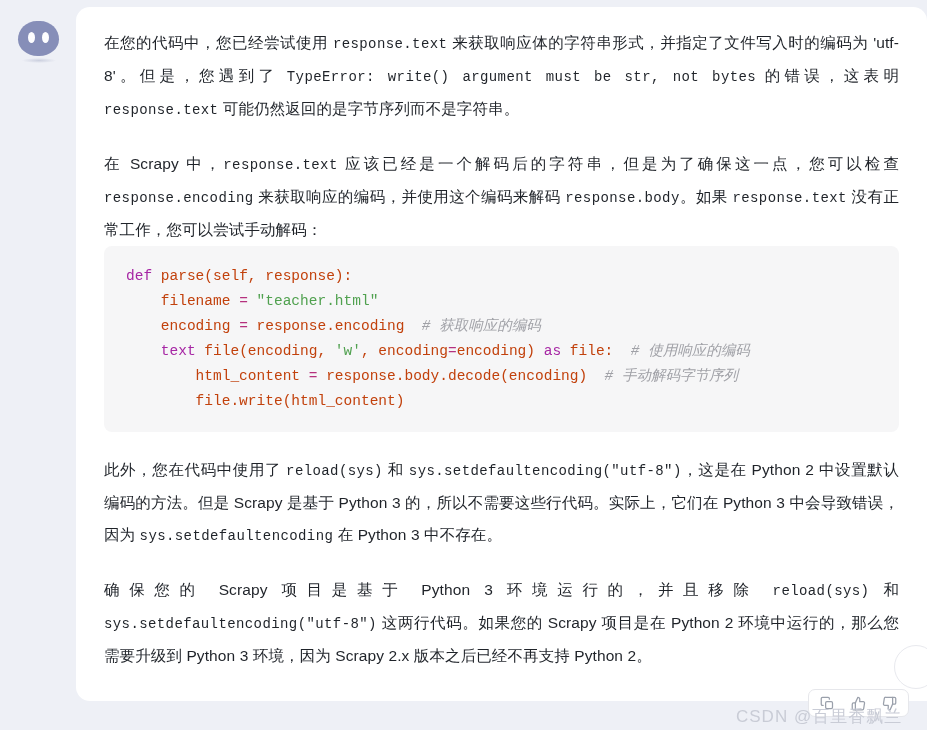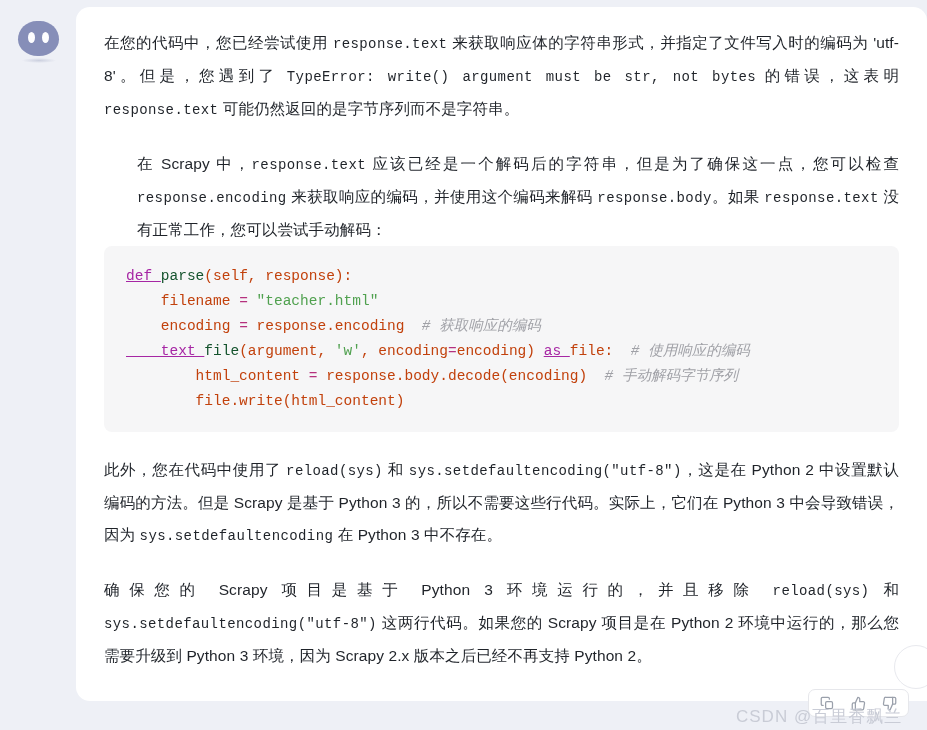--- a/index.html
+++ b/index.html
@@ -76,21 +76,21 @@
   }
 
   p.para {
     margin: 0 0 22px 0;
     font-size: 15.5px;
     line-height: 32px;
     color: #1f2329;
     letter-spacing: 0.1px;
     text-align: justify;
   }
-  p.para:last-of-type { margin-bottom: 0; margin-left: 33px; }
+  p.para:last-of-type { margin-bottom: 0; }
 
   code.inl {
     font-family: "Liberation Mono", "DejaVu Sans Mono", monospace;
     font-size: 14px;
     color: #1f2329;
     letter-spacing: 0.4px;
     white-space: nowrap;
   }
 
   
@@ -103,22 +103,22 @@
   }
   pre.code {
     margin: 0;
     font-family: "Liberation Mono", "DejaVu Sans Mono", monospace;
     font-size: 14.5px;
     line-height: 25px;
     color: #383a42;
     white-space: pre;
     tab-size: 4;
   }
-  .k  { color: #a626a4; text-decoration: underline; }            
-  .fn { color: #14532d; }            
+  .k  { color: #a626a4; }            
+  .fn { color: #c2410c; }            
   .str{ color: #50a14f; }            
   .pl { color: #c2410c; }            
   .op { color: #b5317e; }            
   .cm { color: #a0a1a7; font-style: italic; }  
 
   
   .actionbar {
     position: absolute;
     left: 808px;
     top: 689px;
@@ -186,21 +186,21 @@
 
     <div id="paras-before">
         <p class="para">在您的代码中，您已经尝试使用 <code class="inl">response.text</code> 来获取响应体的字符串形式，并指定了文件写入时的编码为 'utf-8'。但是，您遇到了 <code class="inl">TypeError: write() argument must be str, not bytes</code> 的错误，这表明 <code class="inl">response.text</code> 可能仍然返回的是字节序列而不是字符串。</p>
         <p class="para">在 Scrapy 中，<code class="inl">response.text</code> 应该已经是一个解码后的字符串，但是为了确保这一点，您可以检查 <code class="inl">response.encoding</code> 来获取响应的编码，并使用这个编码来解码 <code class="inl">response.body</code>。如果 <code class="inl">response.text</code> 没有正常工作，您可以尝试手动解码：</p>
       </div>
 
     <div class="codeblock">
       <pre class="code" id="code-pre"><span class="k">def </span><span class="fn">parse</span><span class="pl">(self, response):</span>
 <span class="pl">    filename </span><span class="op">= </span><span class="str">"teacher.html"</span>
 <span class="pl">    encoding </span><span class="op">= </span><span class="pl">response.encoding  </span><span class="cm"># 获取响应的编码</span>
-<span class="k">    text </span><span class="fn">file</span><span class="pl">(argument, </span><span class="str">'w'</span><span class="pl">, encoding</span><span class="op">=</span><span class="pl">encoding) </span><span class="k">as </span><span class="pl">file:  </span><span class="cm"># 使用响应的编码</span>
+<span class="k">    text </span><span class="fn">file</span><span class="pl">(encoding, </span><span class="str">'w'</span><span class="pl">, encoding</span><span class="op">=</span><span class="pl">encoding) </span><span class="k">as </span><span class="pl">file:  </span><span class="cm"># 使用响应的编码</span>
 <span class="pl">        html_content </span><span class="op">= </span><span class="pl">response.body.decode(encoding)  </span><span class="cm"># 手动解码字节序列</span>
 <span class="pl">        file.write(html_content)</span></pre>
     </div>
 
     <div id="paras-after">
         <p class="para">此外，您在代码中使用了 <code class="inl">reload(sys)</code> 和 <code class="inl">sys.setdefaultencoding("utf-8")</code>，这是在 Python 2 中设置默认编码的方法。但是 Scrapy 是基于 Python 3 的，所以不需要这些行代码。实际上，它们在 Python 3 中会导致错误，因为 <code class="inl">sys.setdefaultencoding</code> 在 Python 3 中不存在。</p>
         <p class="para">确保您的 Scrapy 项目是基于 Python 3 环境运行的，并且移除 <code class="inl">reload(sys)</code> 和 <code class="inl">sys.setdefaultencoding("utf-8")</code> 这两行代码。如果您的 Scrapy 项目是在 Python 2 环境中运行的，那么您需要升级到 Python 3 环境，因为 Scrapy 2.x 版本之后已经不再支持 Python 2。</p>
         <p class="para">最后，请确保您的 Scrapy 环境是最新的，并且所有依赖都是兼容的。如果您在虚拟环境中工作，确保您的环境已经激活，并且所有 Scrapy 相关的包都是最新版本。</p>
       </div>
 

